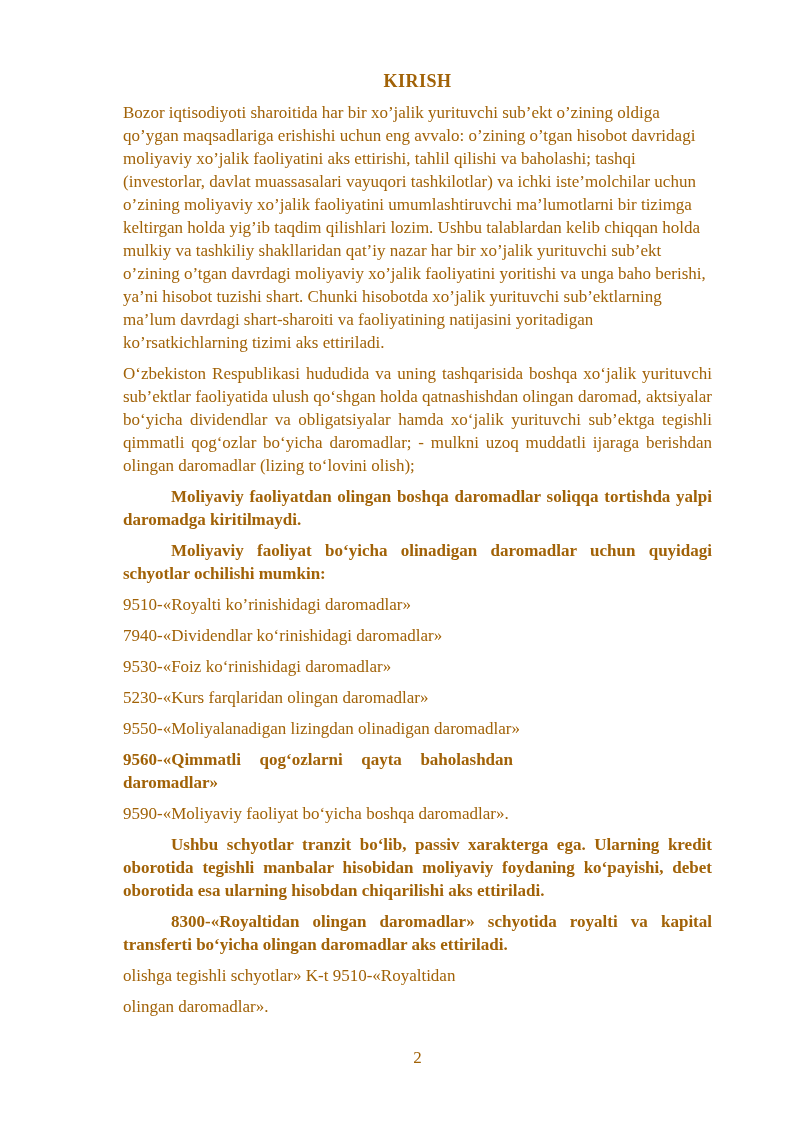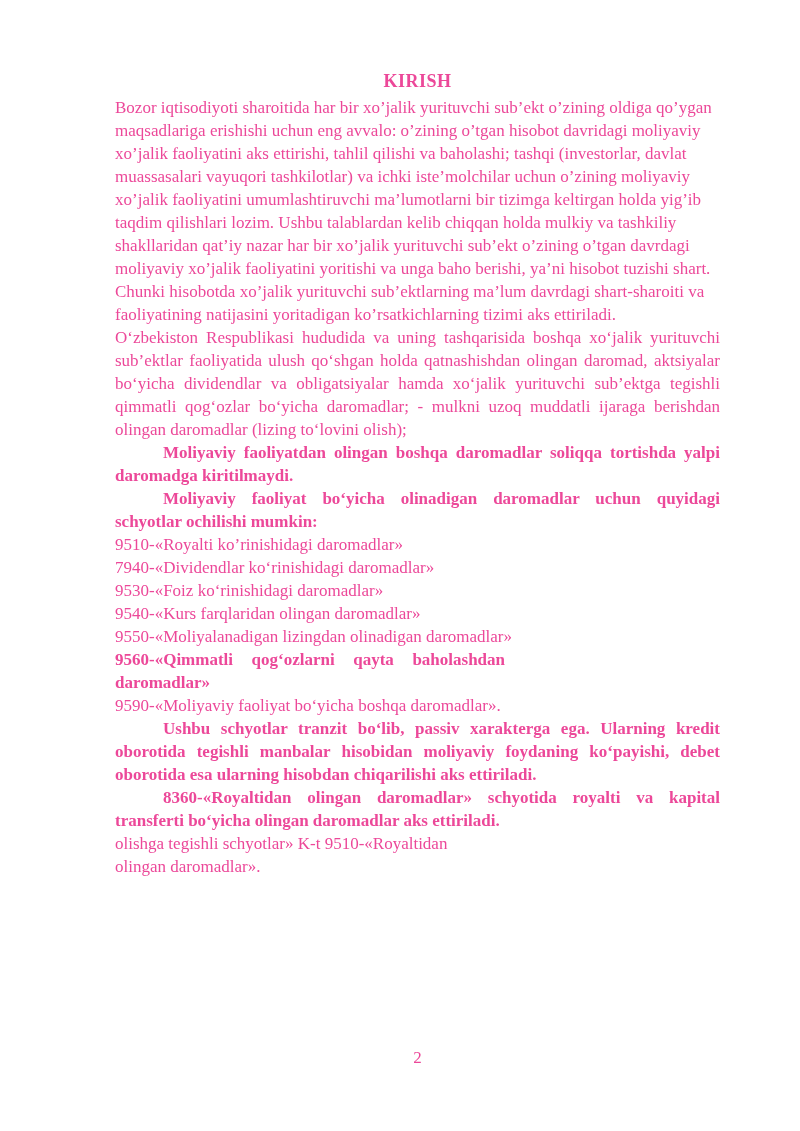--- a/index.html
+++ b/index.html
@@ -6,37 +6,37 @@
     margin: 0;
     padding: 0;
     background: #ffffff;
   }
   .page {
     position: relative;
     width: 800px;
     height: 1131px;
     box-sizing: border-box;
     background: #ffffff;
-    color: #ec4899;
+    color: #a16207;
     font-family: "Liberation Serif", "DejaVu Serif", serif;
     font-size: 17px;
     line-height: 23px;
     padding: 70px 80px 0 115px;
     overflow: hidden;
   }
   h1.doc-title {
     font-size: 18px;
     line-height: 23px;
     font-weight: bold;
     text-align: center;
     margin: 0 0 3px 0;
     letter-spacing: 0.5px;
   }
   p.para {
-    margin: 0;
+    margin: 8px;
   }
   .left   { text-align: left; }
   .just   { text-align: justify; }
   .gap    { margin-top: 23px; }
   .ind    { text-indent: 48px; font-weight: bold; }
   .hang   { text-indent: 20px; }
   .wrap2  { max-width: 390px; text-align: justify; font-weight: bold; }
   .pagenum {
     position: absolute;
     bottom: 62px;
@@ -59,29 +59,29 @@
 
 
   <p class="para just ind">Moliyaviy faoliyatdan olingan boshqa daromadlar soliqqa tortishda yalpi daromadga kiritilmaydi.</p>
 
   <p class="para just ind">Moliyaviy faoliyat boʻyicha olinadigan daromadlar uchun quyidagi schyotlar ochilishi mumkin:</p>
 
   <div>
     <p class="para left">9510-«Royalti ko’rinishidagi daromadlar»</p>
     <p class="para left">7940-«Dividendlar koʻrinishidagi daromadlar»</p>
     <p class="para left">9530-«Foiz koʻrinishidagi daromadlar»</p>
-    <p class="para left">9540-«Kurs farqlaridan olingan daromadlar»</p>
+    <p class="para left">5230-«Kurs farqlaridan olingan daromadlar»</p>
     <p class="para left">9550-«Moliyalanadigan lizingdan olinadigan daromadlar»</p>
     <p class="para wrap2">9560-«Qimmatli qogʻozlarni qayta baholashdan daromadlar»</p>
     <p class="para left">9590-«Moliyaviy faoliyat boʻyicha boshqa daromadlar».</p>
   </div>
 
   <p class="para just ind">Ushbu schyotlar tranzit boʻlib, passiv xarakterga ega. Ularning kredit oborotida tegishli manbalar hisobidan moliyaviy foydaning koʻpayishi, debet oborotida esa ularning hisobdan chiqarilishi aks ettiriladi.</p>
 
-  <p class="para just ind">8360-«Royaltidan olingan daromadlar» schyotida royalti va kapital transferti boʻyicha olingan daromadlar aks ettiriladi.</p>
+  <p class="para just ind">8300-«Royaltidan olingan daromadlar» schyotida royalti va kapital transferti boʻyicha olingan daromadlar aks ettiriladi.</p>
 
   <div>
     <p class="para left">olishga tegishli schyotlar» K-t 9510-«Royaltidan</p>
     <p class="para left">olingan daromadlar».</p>
   </div>
 
   <div class="pagenum">2</div>
 
 </div>
 

